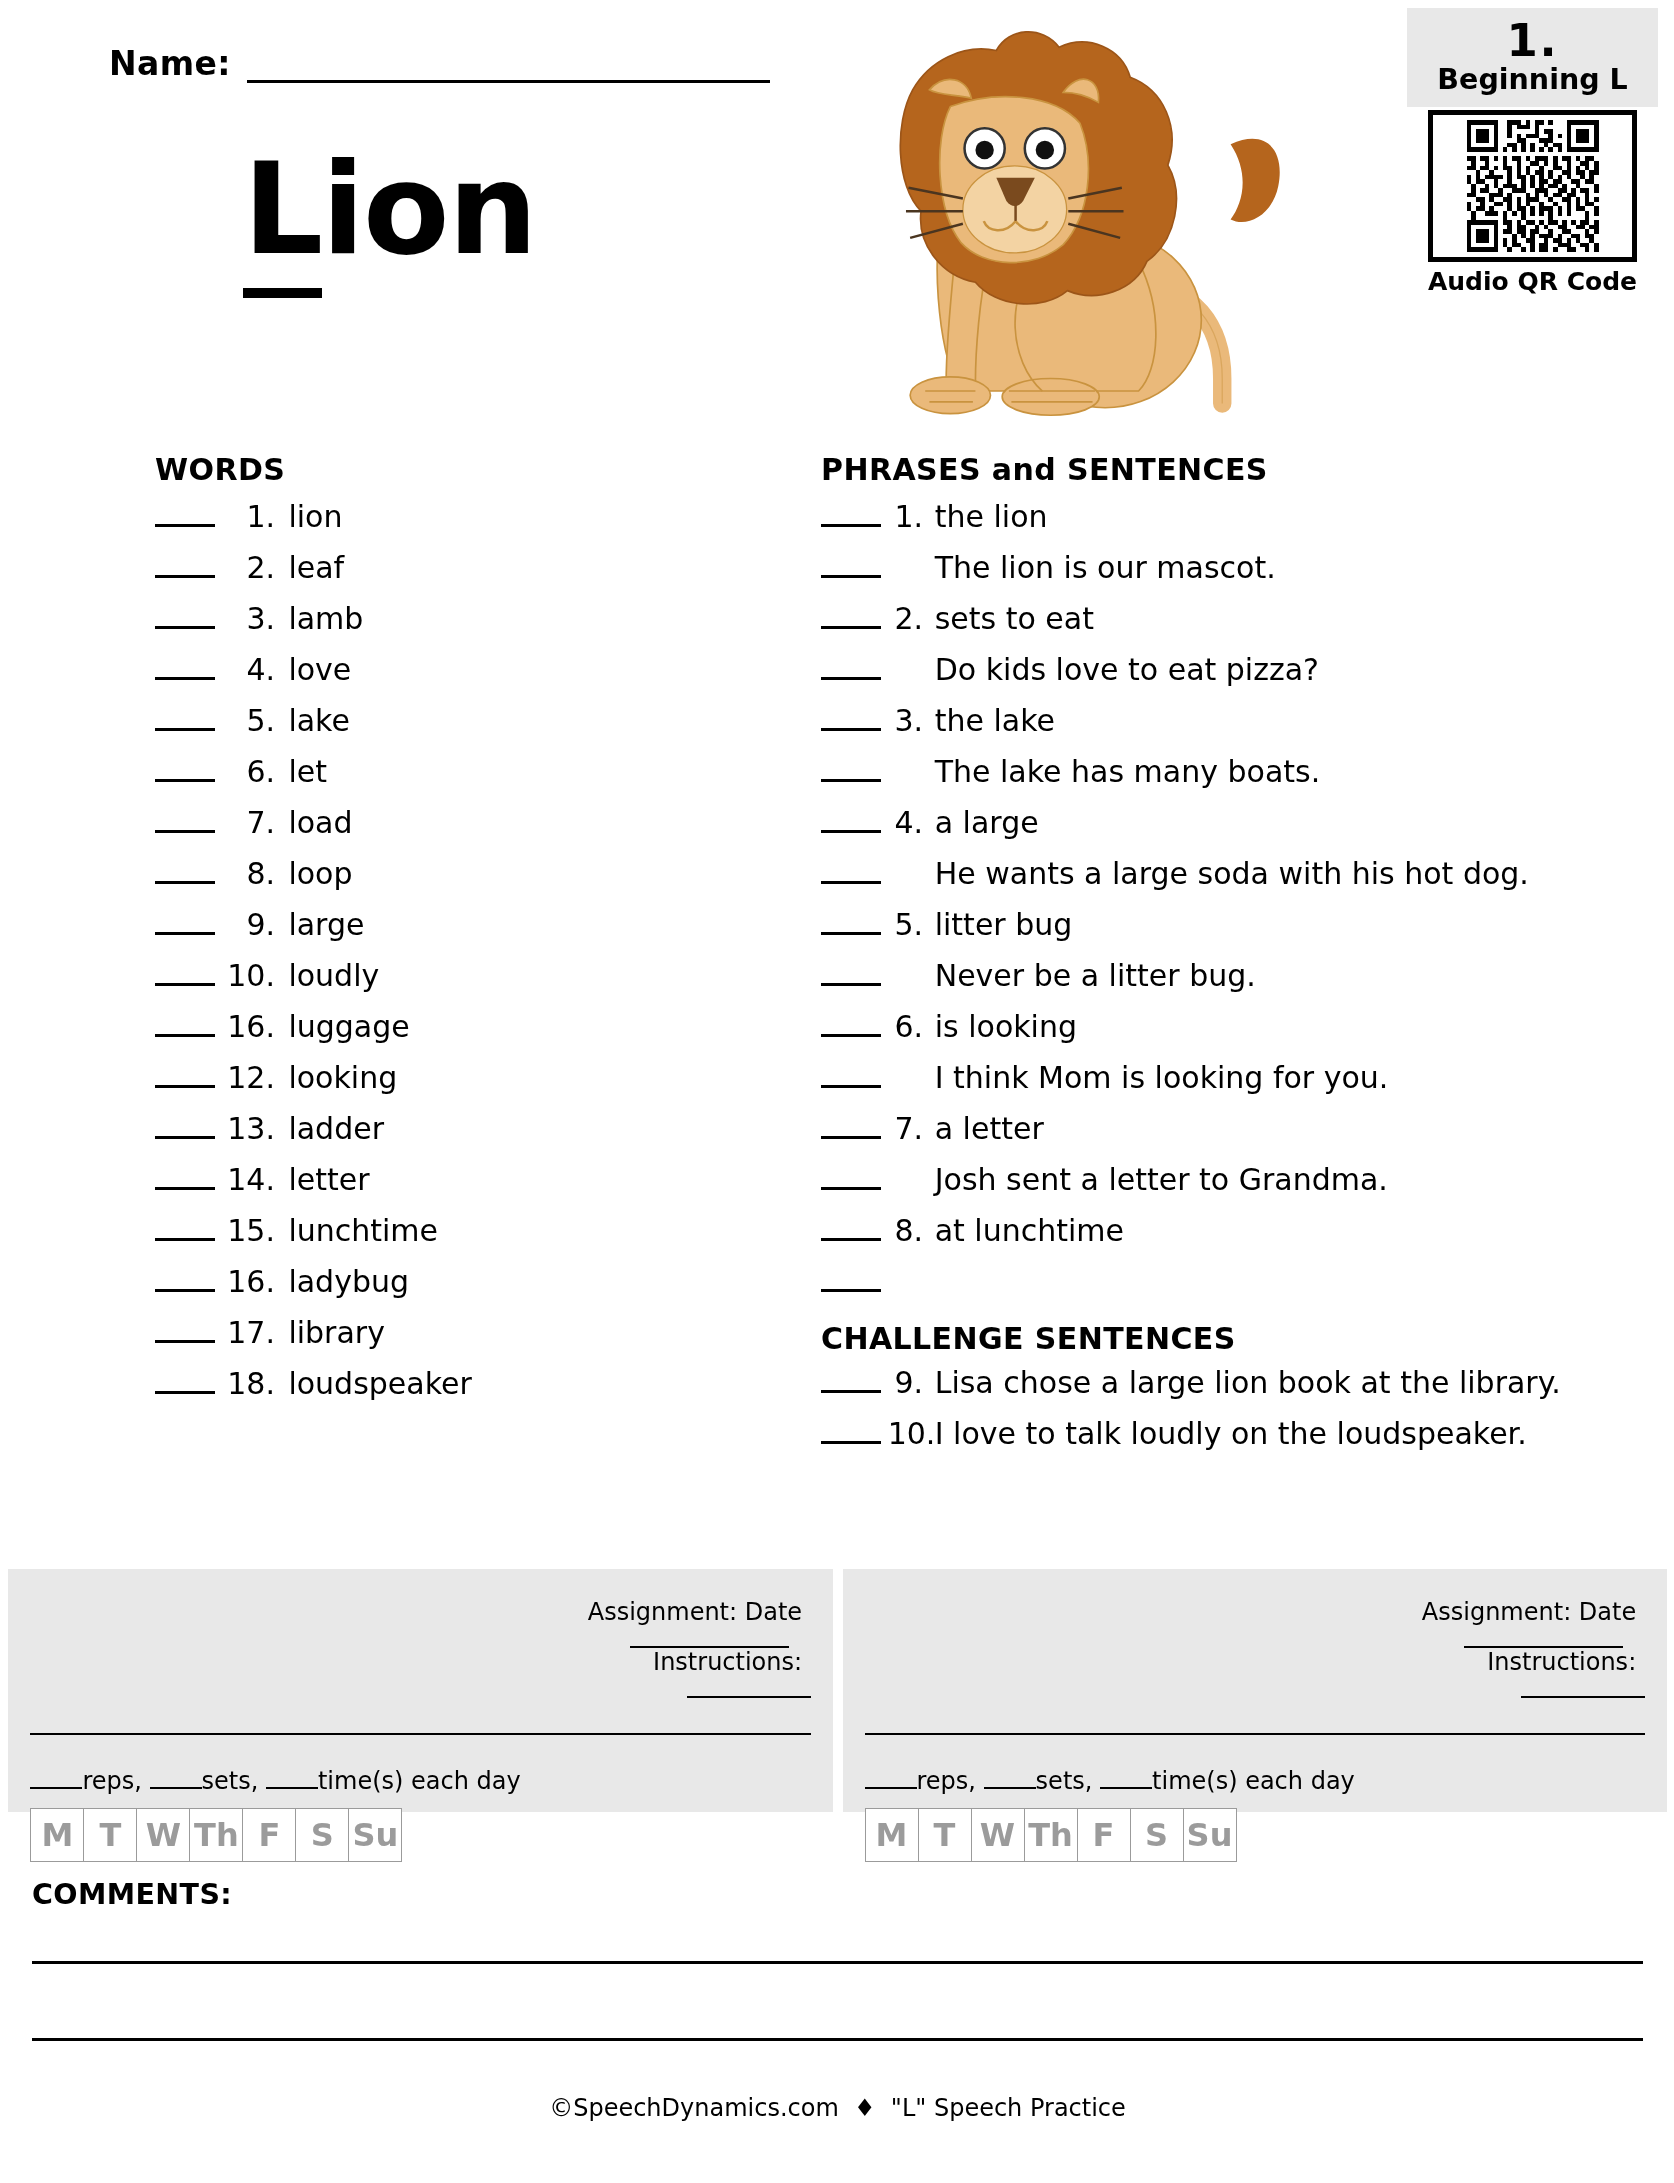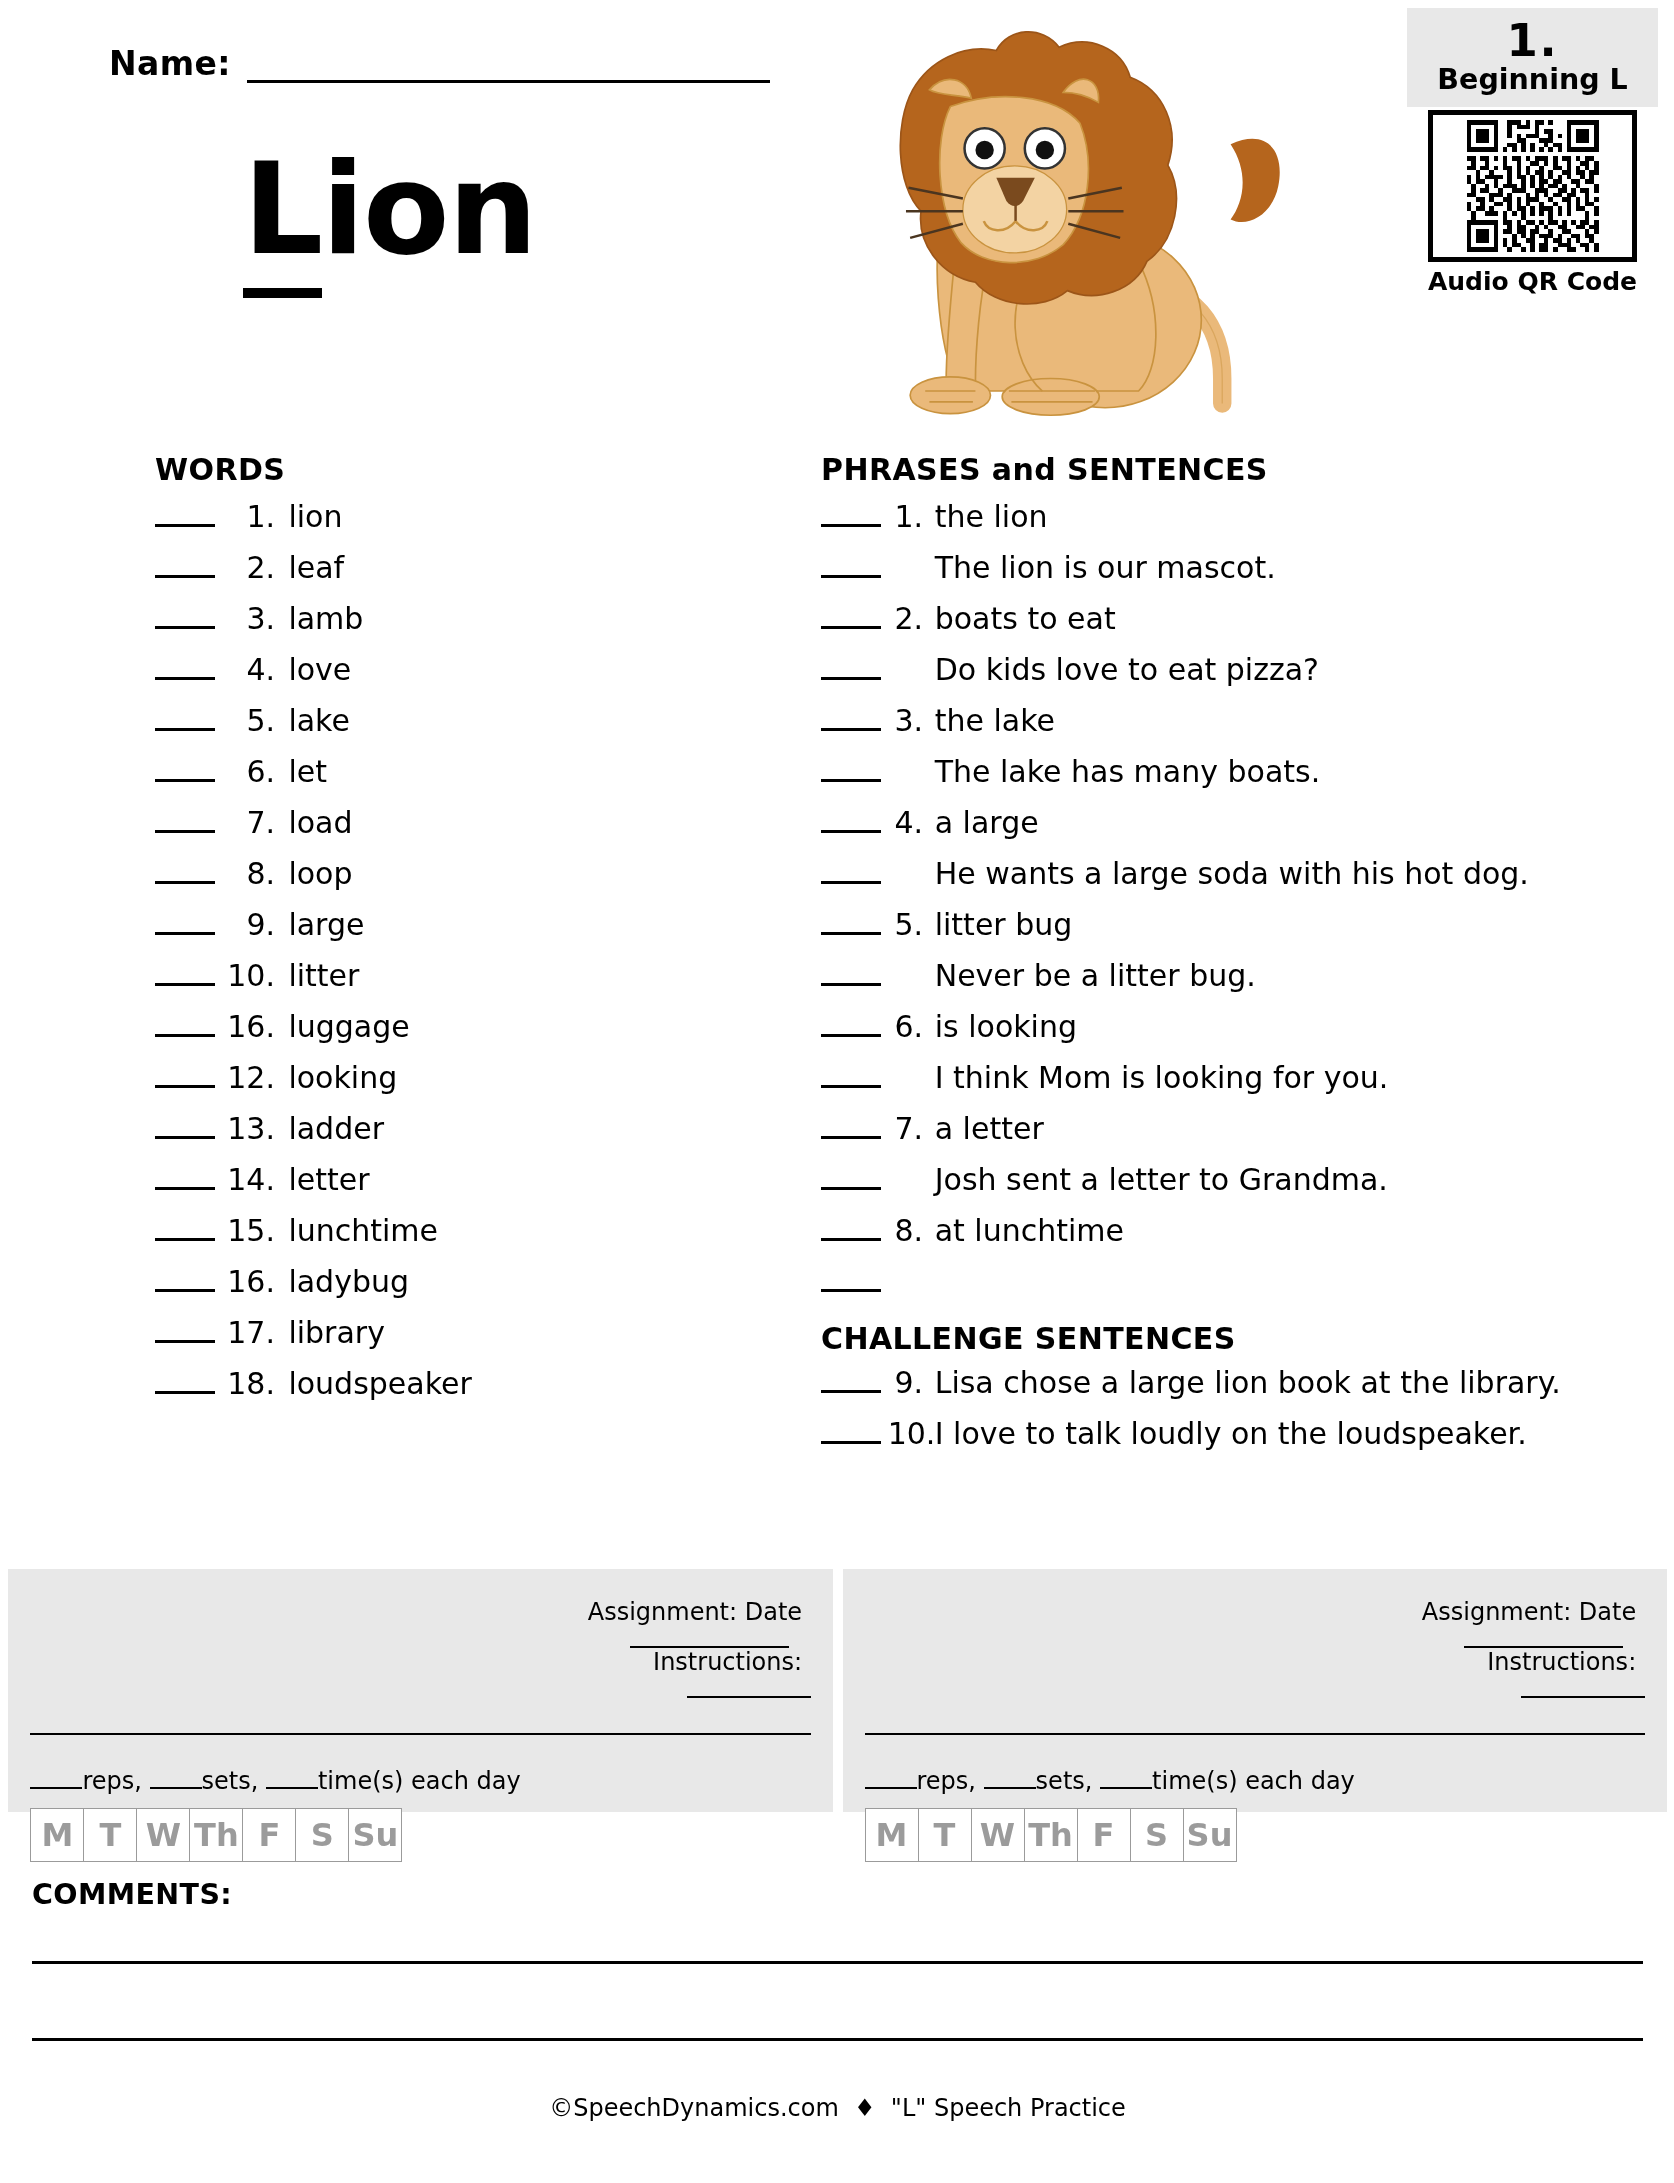--- a/index.html
+++ b/index.html
@@ -638,21 +638,21 @@
           <span class="word-text">loop</span>
         </div>
         <div class="word-row">
           <span class="blank"></span>
           <span class="word-num">9.</span>
           <span class="word-text">large</span>
         </div>
         <div class="word-row">
           <span class="blank"></span>
           <span class="word-num">10.</span>
-          <span class="word-text">litter</span>
+          <span class="word-text">loudly</span>
         </div>
         <div class="word-row">
           <span class="blank"></span>
           <span class="word-num">16.</span>
           <span class="word-text">luggage</span>
         </div>
         <div class="word-row">
           <span class="blank"></span>
           <span class="word-num">12.</span>
           <span class="word-text">looking</span>
@@ -698,21 +698,21 @@
           <span class="p-num">1.</span>
           <span class="p-text">the lion</span>
         </div>
         <div class="phrase-row sentence">
           <span class="blank"></span>
           <span class="p-text">The lion is our mascot.</span>
         </div>
         <div class="phrase-row">
           <span class="blank"></span>
           <span class="p-num">2.</span>
-          <span class="p-text">boats to eat</span>
+          <span class="p-text">sets to eat</span>
         </div>
         <div class="phrase-row sentence">
           <span class="blank"></span>
           <span class="p-text">Do kids love to eat pizza?</span>
         </div>
         <div class="phrase-row">
           <span class="blank"></span>
           <span class="p-num">3.</span>
           <span class="p-text">the lake</span>
         </div>

